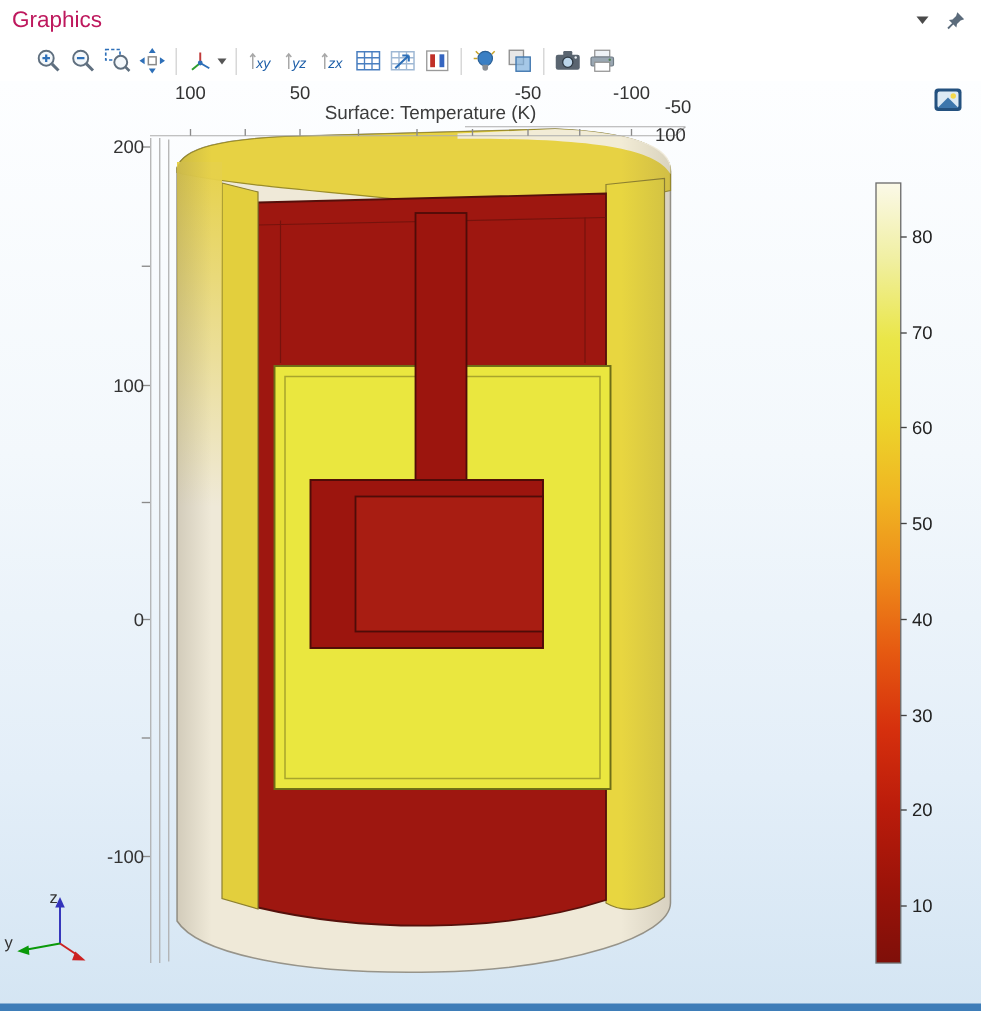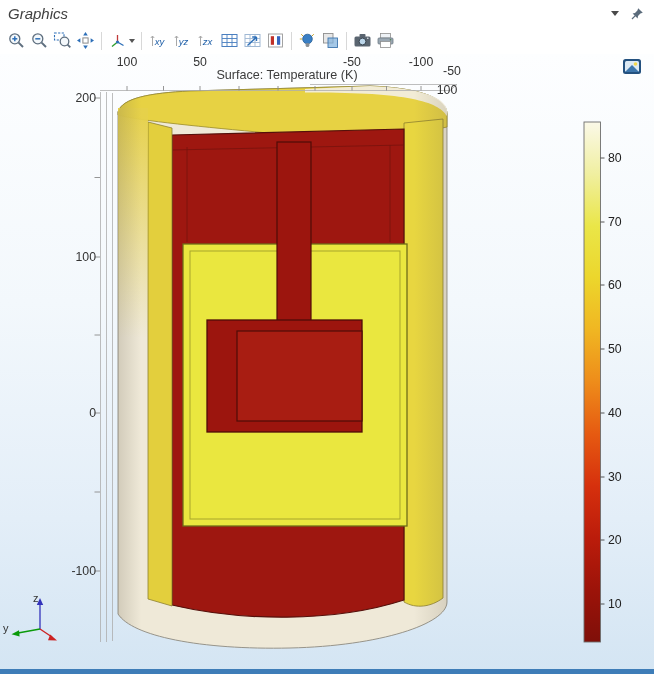--- a/index.html
+++ b/index.html
@@ -1,22 +1,22 @@
 <!DOCTYPE html>
 <html><head>
 <meta charset="utf-8">
 <style>
   * { margin:0; padding:0; box-sizing:border-box; }
   body { font-family:"Liberation Sans", sans-serif; background:#eee; }
   .window { position:relative; width:654px; height:674px; background:#ffffff; overflow:hidden; }
   .titlebar { position:absolute; top:0; left:0; right:0; height:27px; display:flex; align-items:center; padding:0 8px; background:#fff; }
-  .titlebar .title { font-size:15px; color:#404040;font-style:italic; }
+  .titlebar .title { font-size:15px; color:#be185d; }
   .titlebar-right { margin-left:auto; display:flex; align-items:center; gap:12px; padding-right:2px; }
   .chevron { width:0; height:0; border-left:4.5px solid transparent; border-right:4.5px solid transparent; border-top:5.5px solid #4a4a4a; }
-  .toolbar { position:absolute; top:27px; left:0; right:0; height:27px; display:flex; align-items:center; padding:0 5px; background:#fff; }
+  .toolbar { position:absolute; top:27px; left:16px; right:0; height:27px; display:flex; align-items:center; padding:0 5px; background:#fff; }
   .tbtn { height:24px; display:flex; align-items:center; justify-content:center; padding:0 2px; border-radius:3px; }
   .sep { width:1px; height:18px; background:#d8d8d8; margin:0 4px; }
   .dd-caret { width:0; height:0; border-left:3.5px solid transparent; border-right:3.5px solid transparent; border-top:4.5px solid #555; margin-left:2px; }
   .canvas { position:absolute; top:54px; left:0; width:654px; height:620px;
     background:linear-gradient(180deg,#fdfeff 0%, #f3f8fc 40%, #e3eef8 75%, #d4e5f3 100%); }
   .canvas svg.scene { position:absolute; top:0; left:0; }
   .corner-icon { position:absolute; top:4px; right:12px; }
   .bottombar { position:absolute; left:0; right:0; bottom:0; height:5px; background:#3e7db8; }
   svg text { font-family:"Liberation Sans", sans-serif; }
 </style>

